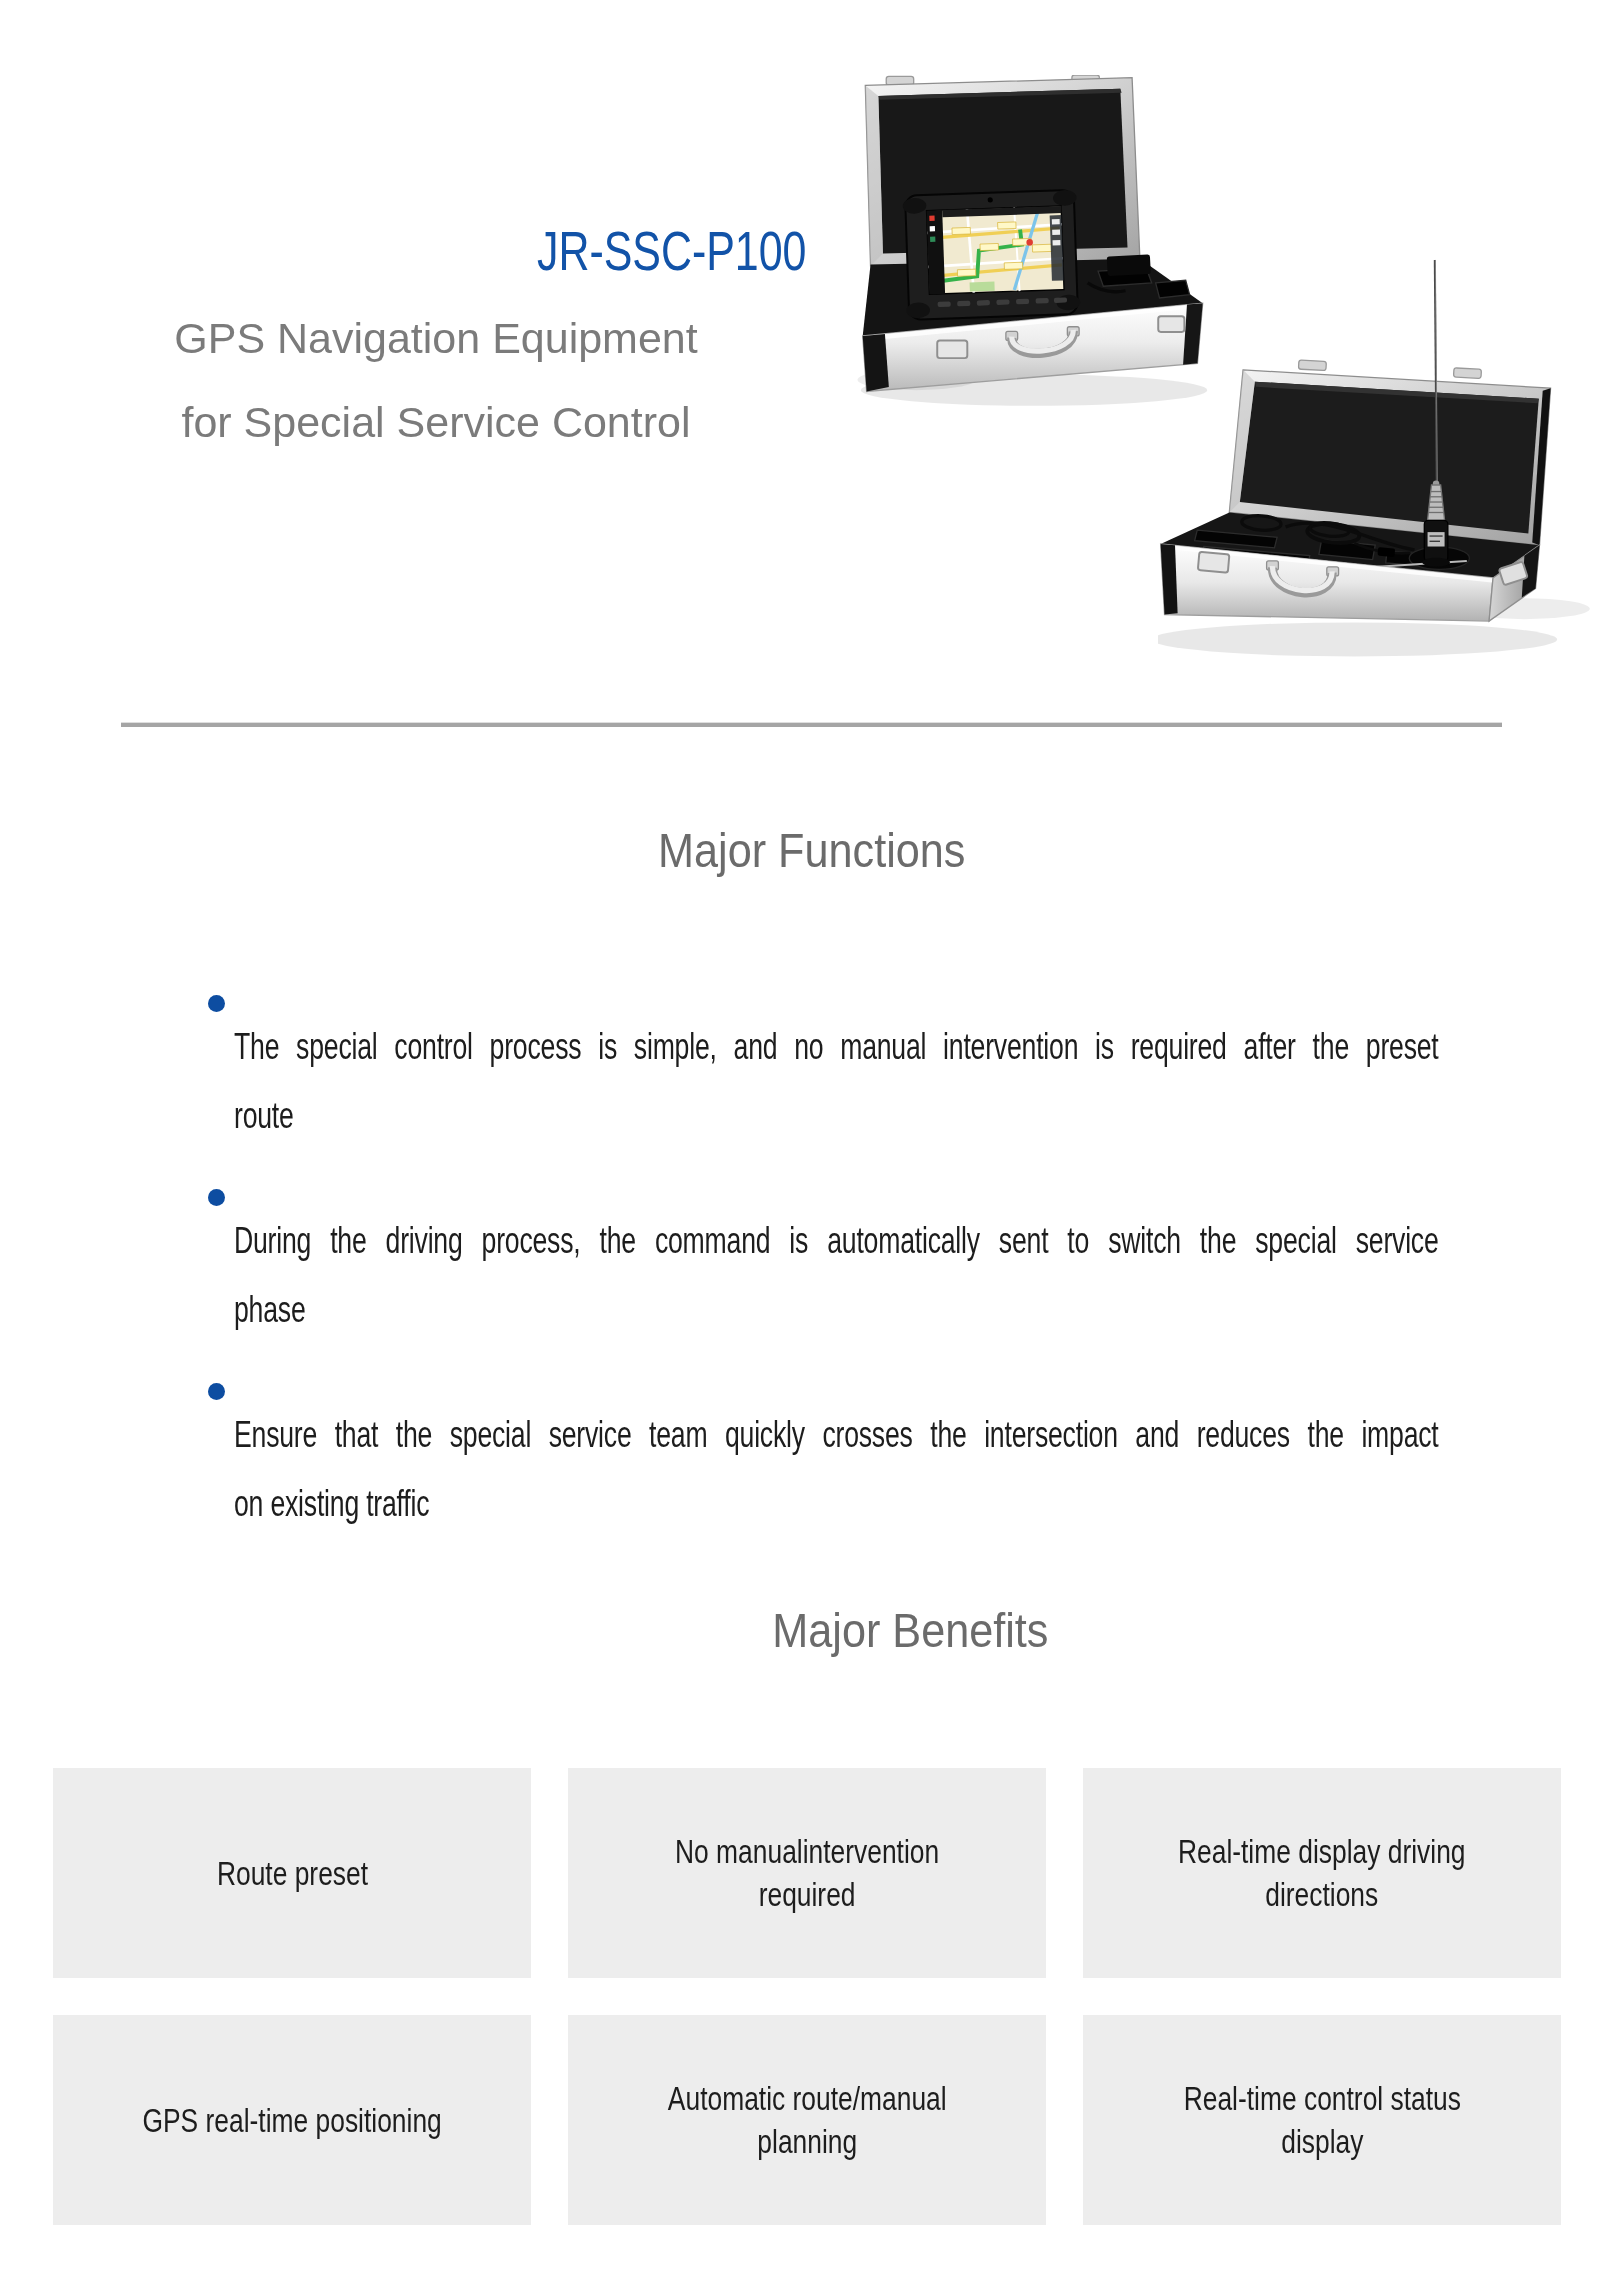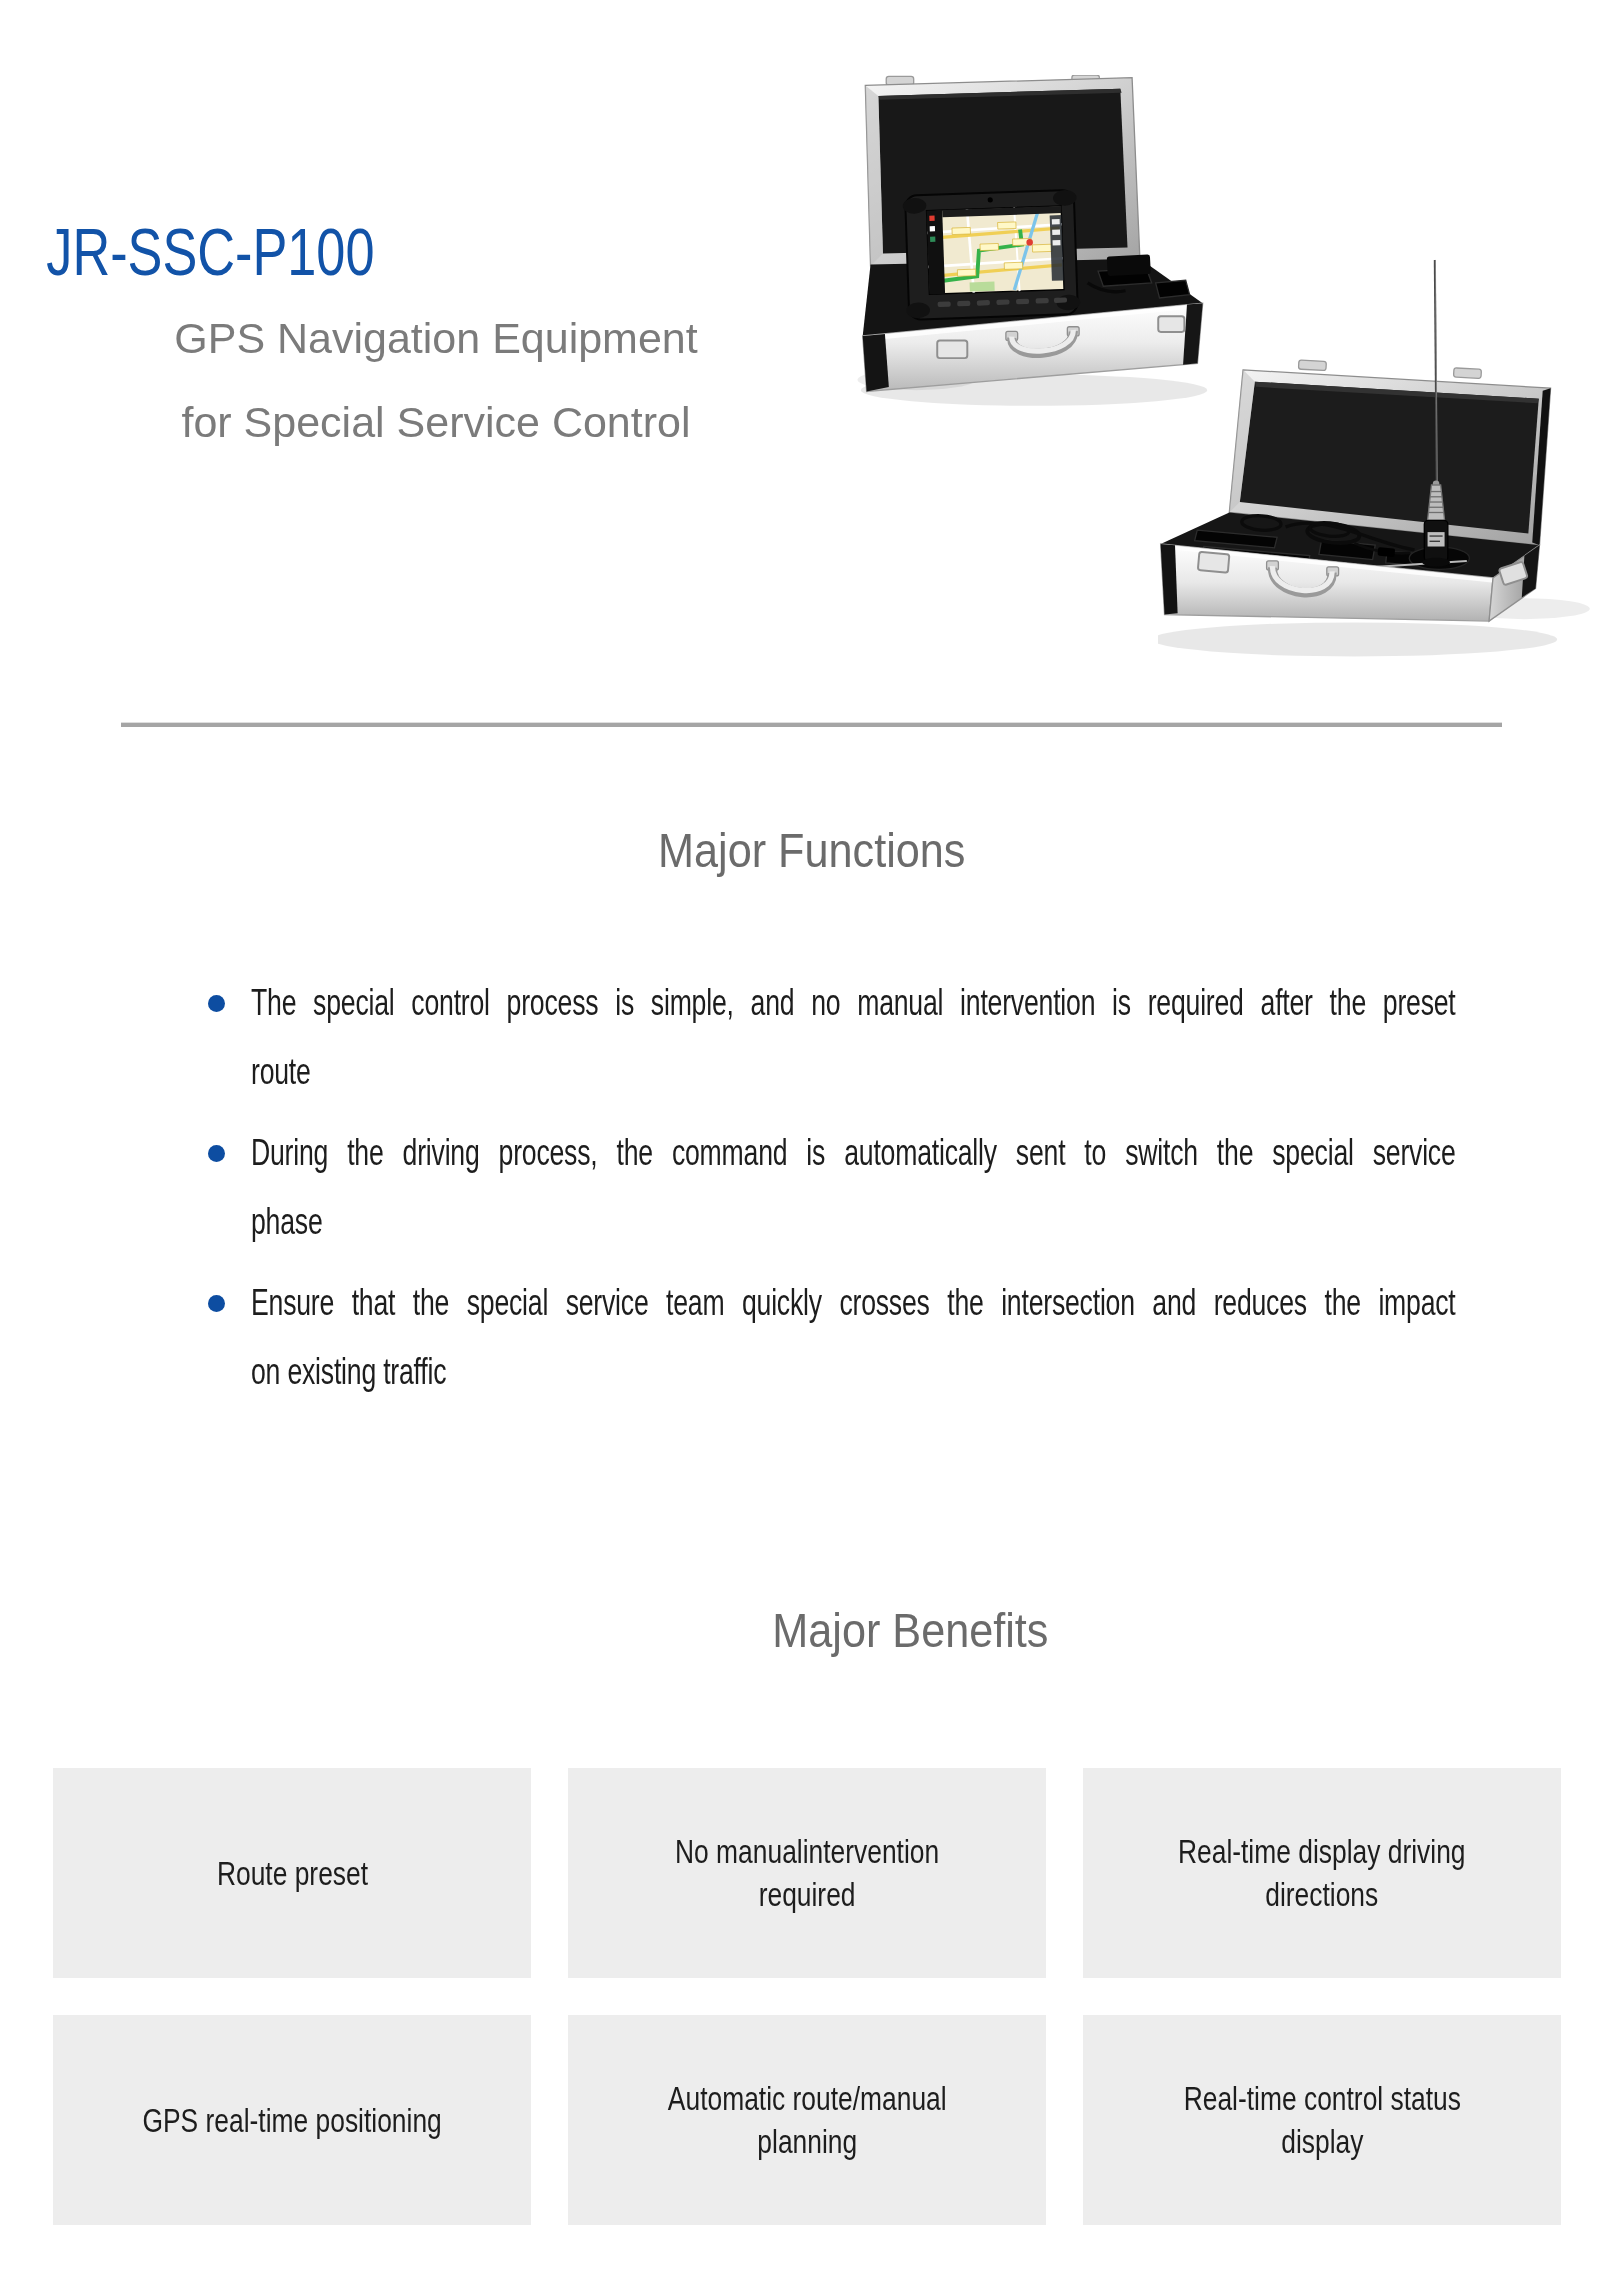--- a/index.html
+++ b/index.html
@@ -12,22 +12,22 @@
     --divider-dark:#a5a5a5;
     --divider-light:#dedede;
   }
   html,body{margin:0;padding:0;background:#fff;}
   .page{
     position:relative;width:1623px;height:2295px;background:#ffffff;overflow:hidden;
     font-family:"Liberation Sans", sans-serif;color:var(--text-dark);
   }
   
   .product-title{
-    position:absolute;left:0;top:217px;width:844px;text-align:left;
-    font-size:67px;line-height:69px;font-weight:500;color:var(--accent-blue);
+    position:absolute;left:0;top:217px;width:844px;text-align:right;
+    font-size:55px;line-height:69px;font-weight:500;color:var(--accent-blue);
     white-space:nowrap;
   }
   .product-title .squeeze{display:inline-block;transform:scaleX(.78);transform-origin:50% 50%;}
   .product-subtitle{
     position:absolute;left:0;top:296px;width:844px;text-align:center;
     font-size:43px;line-height:84px;color:var(--subtitle-gray);font-weight:400;
   }
   .product-subtitle .ln{white-space:nowrap;margin-left:28px;}
   .photo{position:absolute;}
   .photo-1{left:844px;top:75px;width:380px;height:340px;}
@@ -41,21 +41,21 @@
   .section-title{
     position:absolute;left:0;width:1623px;margin:0;text-align:center;
     font-size:48px;line-height:48px;font-weight:400;color:var(--heading-gray);
     white-space:nowrap;
   }
   .section-title .squeeze{display:inline-block;transform:scaleX(.9);transform-origin:50% 50%;}
   .title-functions{top:827px;}
   .title-benefits{top:1607px;left:99px;}
   
   .bullets{position:absolute;left:208px;top:968px;width:1248px;}
-  .bullet{display:flex;align-items:flex-start;margin-bottom:11.8px;}
+  .bullet{display:flex;align-items:flex-start;margin-bottom:11.8px;flex-direction:column;}
   .bullet-dot{
     flex:none;width:17px;height:17px;border-radius:50%;
     background:var(--bullet-blue);margin-top:27px;
   }
   .bullet-text{
     flex:none;margin-left:25.5px;width:1673px;
     transform:scaleX(.72);transform-origin:0 0;
     font-size:37px;line-height:69px;letter-spacing:-0.3px;color:var(--text-dark);
   }
   .bullet-text .ln:not(:last-child){

